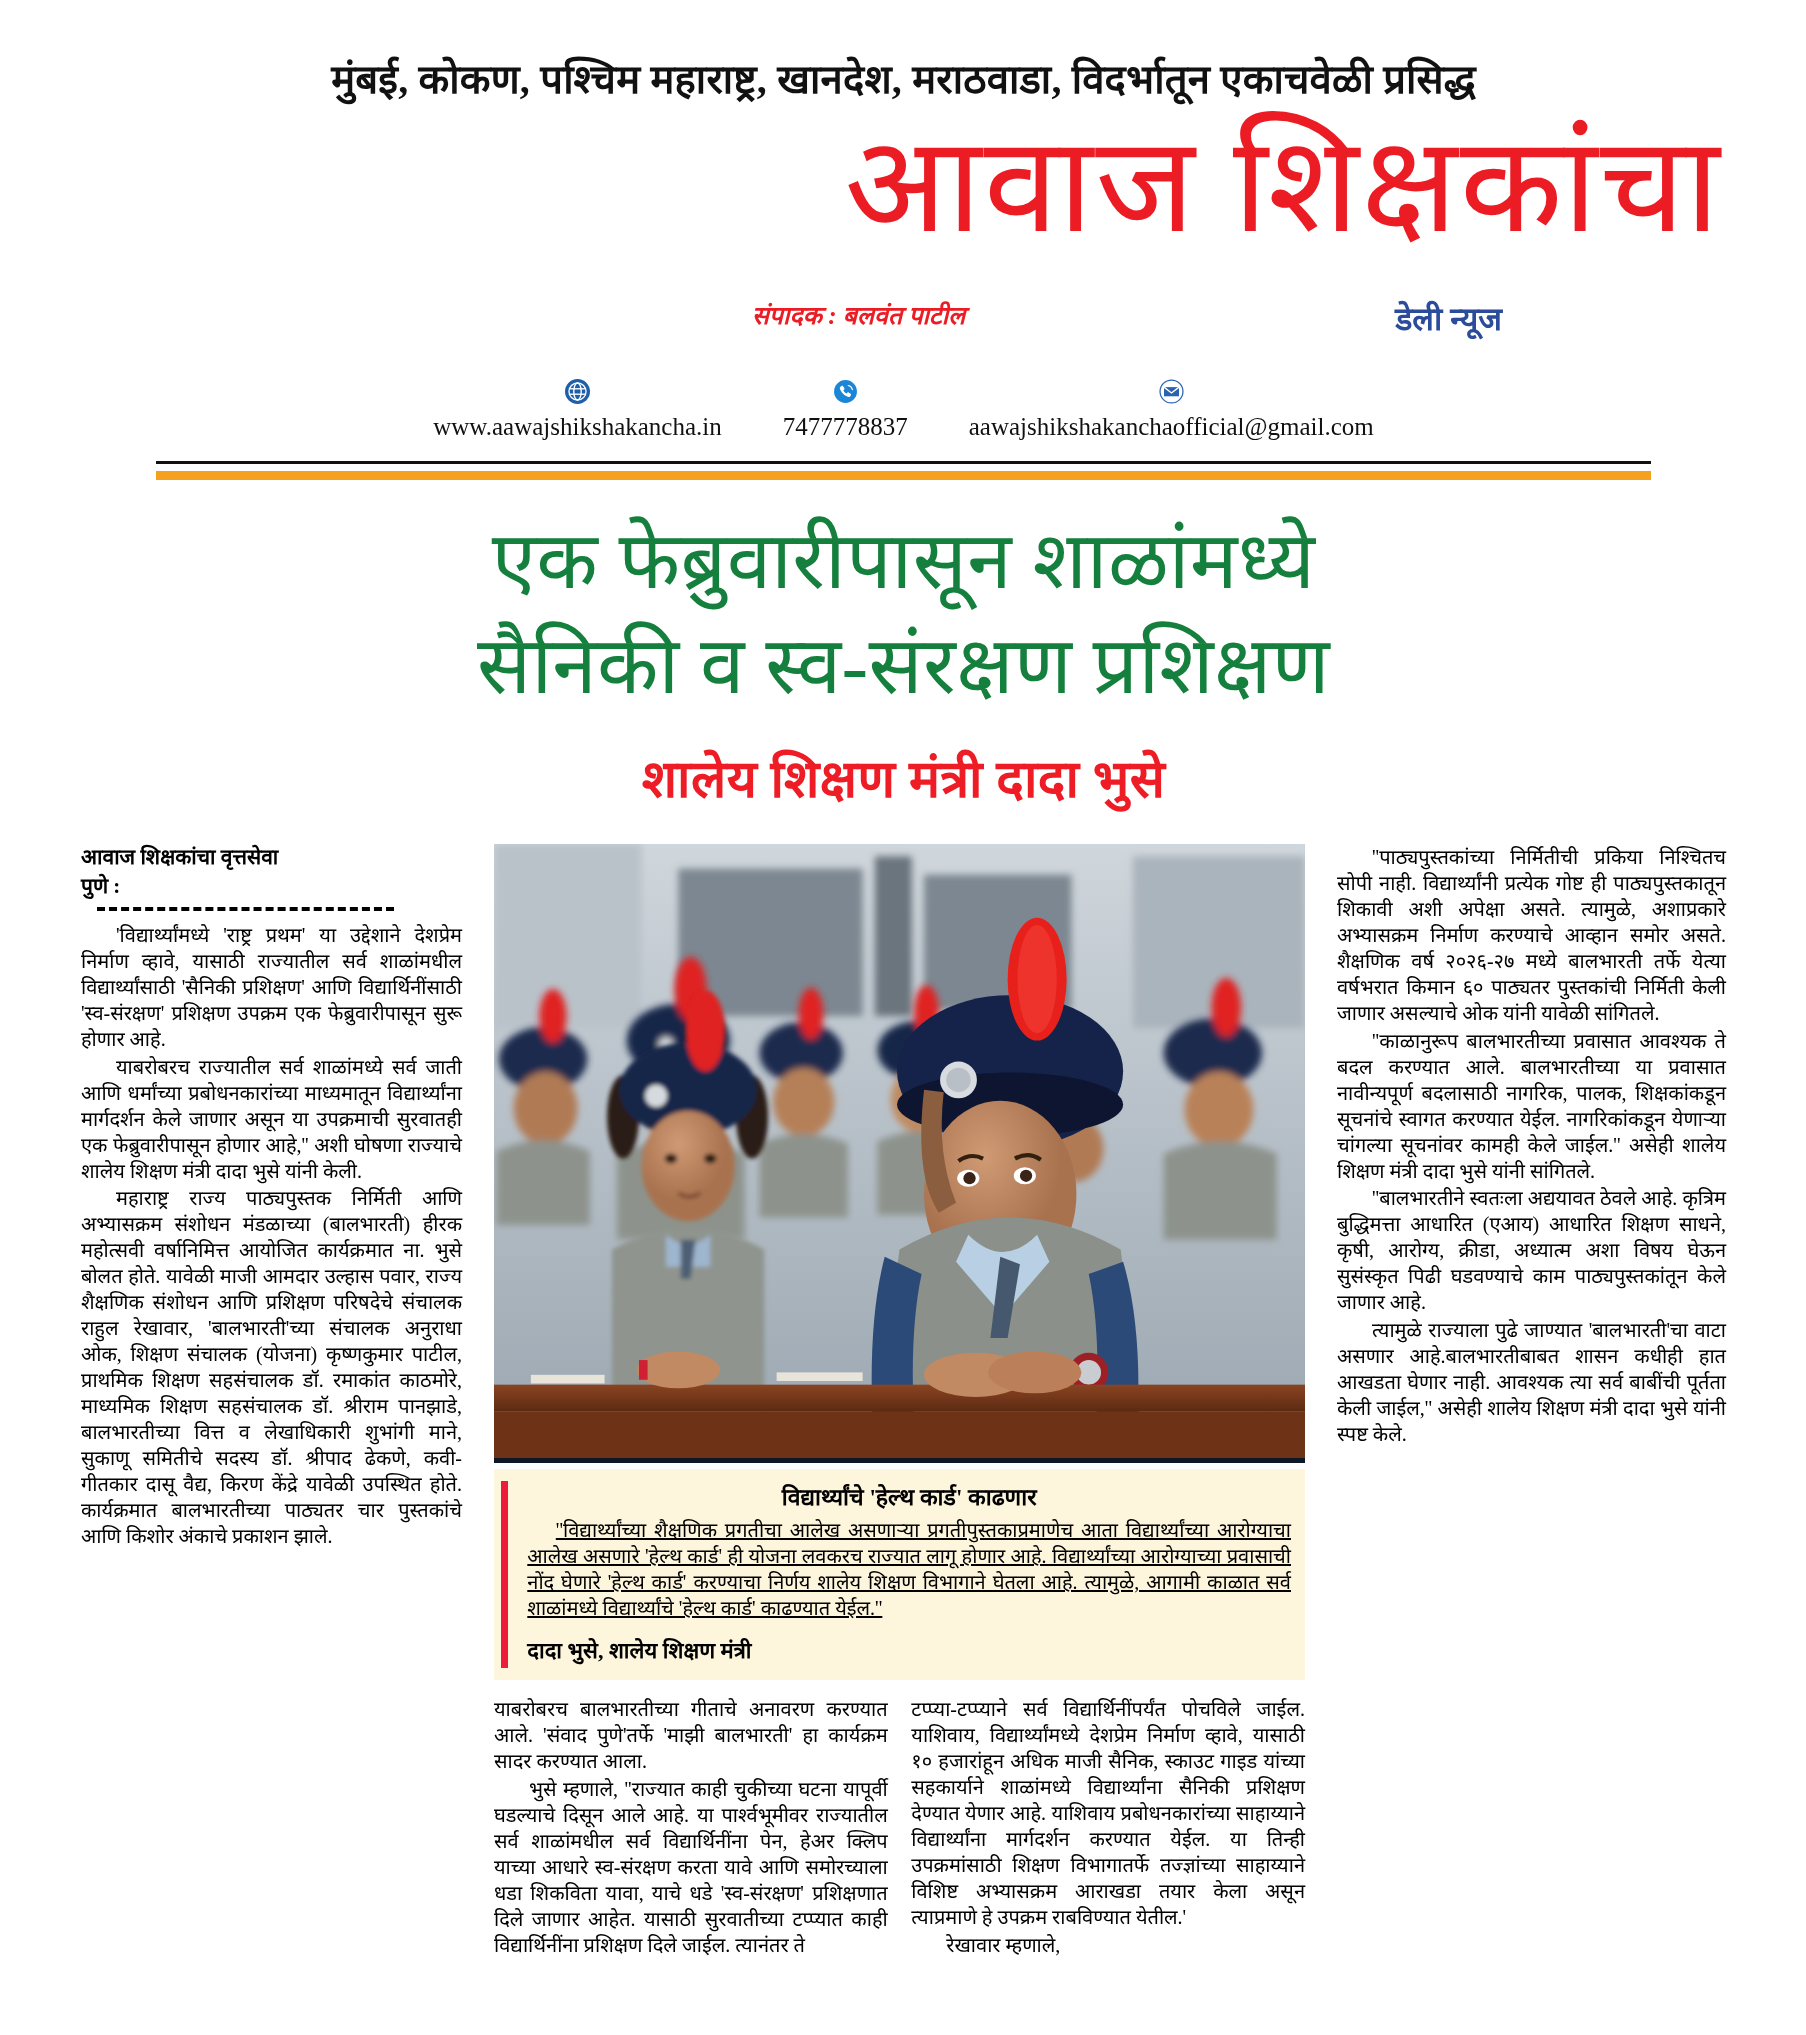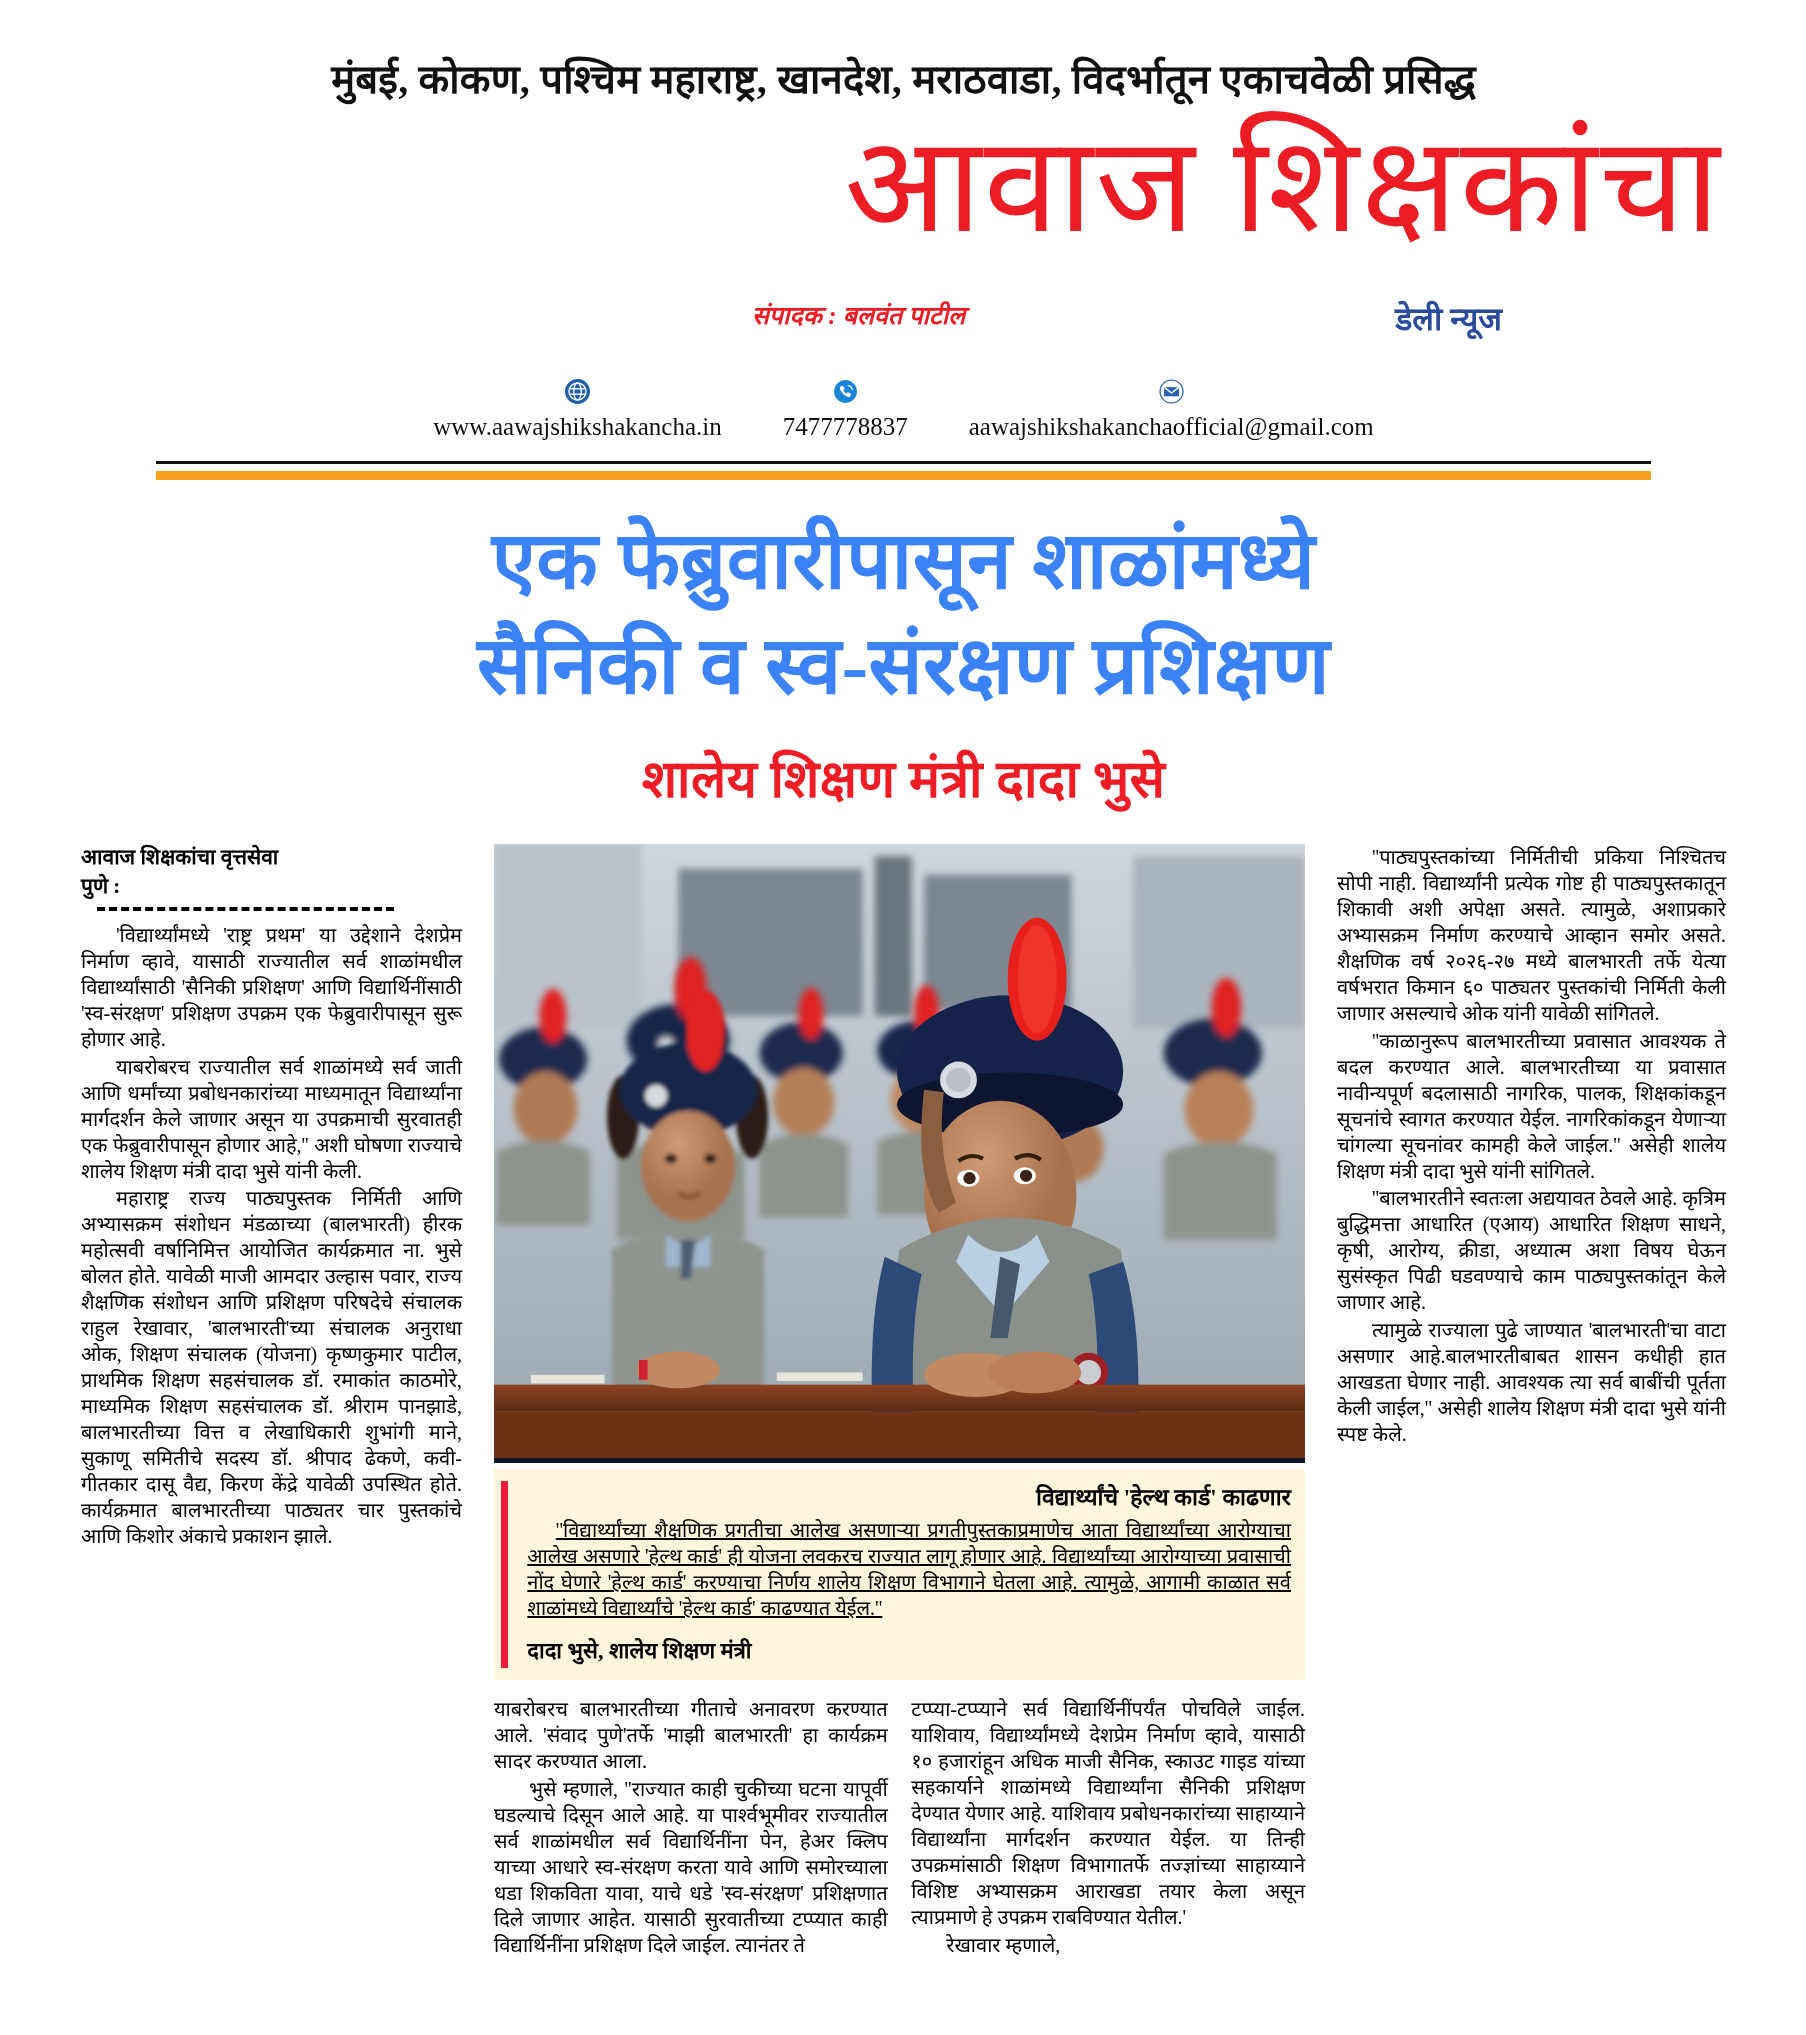--- a/index.html
+++ b/index.html
@@ -128,24 +128,24 @@
     margin: 7.3px 71px 0 71px;
   }
 
   
   .headline-block {
     padding: 28.5px 77px 0 77px;
     text-align: center;
   }
   .hl-line {
     font-family: "Liberation Serif", serif;
-    font-weight: 700;
+    font-weight: 400;
     font-size: 80px;
     line-height: 1.32;
-    color: #3b82f6;
+    color: #15803d;
     letter-spacing: 0.4px;
     white-space: nowrap;
   }
   .hl-sub {
     font-family: "Liberation Serif", serif;
     font-weight: 700;
     font-size: 52px;
     color: #EE1C25;
     margin-top: 21px;
     letter-spacing: 0.4px;
@@ -211,21 +211,21 @@
     position: absolute;
     left: 7.3px; top: 12.2px; bottom: 12.2px;
     width: 7px;
     background: #ED1C3A;
   }
   .quote-title {
     font-weight: 700;
     font-size: 23px;
     margin-left: 16.3px;
     margin-bottom: 4.1px;
-    text-align: right;
+    text-align: center;
   }
   .quote-body {
     font-size: 20px;
     line-height: 1.30;
     margin-left: 16.3px;
     text-align: justify;
     text-indent: 28.5px;
     text-decoration: underline;
   }
   .quote-attr {

